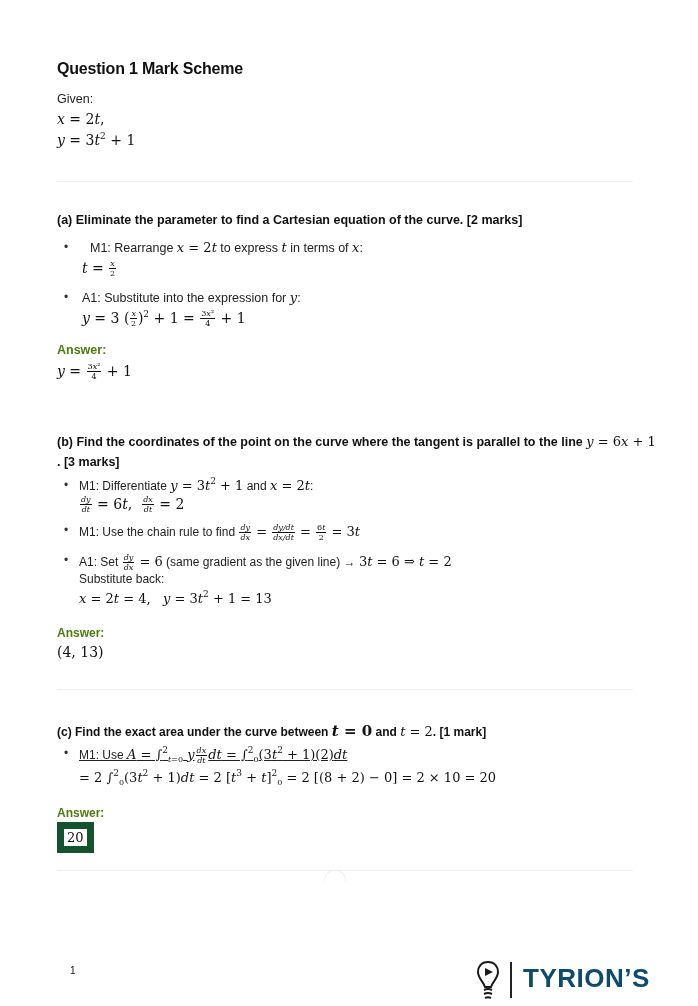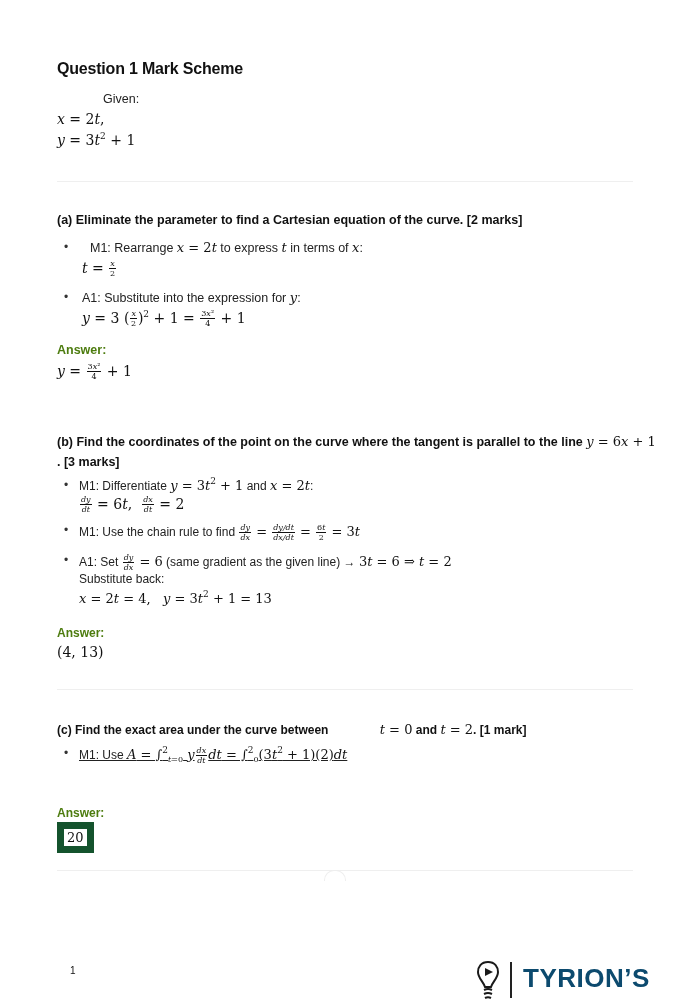--- a/index.html
+++ b/index.html
@@ -27,21 +27,21 @@
   .logo-text { font-weight: bold; font-size: 26px; letter-spacing: 0.5px; color: #0c4a6e; }
   .logo-bar { position: absolute; width: 2px; height: 36px; background: #222; }
 </style>
 </head>
 <body>
 
 <div class="page">
 
   <div class="abs title" style="left:57px; top:60px;">Question 1 Mark Scheme</div>
 
-  <div class="abs label" style="left:57px; top:92px;margin-left:46px;">Given:</div>
+  <div class="abs label" style="left:57px; top:92px;">Given:</div>
   <div class="abs m" style="left:57px; top:111px;"><span class="mi">x</span> = 2<span class="mi">t</span>,</div>
   <div class="abs m" style="left:57px; top:132px;"><span class="mi">y</span> = 3<span class="mi">t</span><sup>2</sup> + 1</div>
 
   <div class="divider" style="top:181px;"></div>
 
   <div class="abs qhead" style="left:57px; top:213px;">(a) Eliminate the parameter to find a Cartesian equation of the curve. [2 marks]</div>
 
   <div class="abs bullet" style="left:64px; top:240px;">•</div>
   <div class="abs txt" style="left:82px; top:240px;margin-left:8px;">
     <span>M1: Rearrange </span><span class="m" style="font-size:13px;"><span class="mi">x</span> = 2<span class="mi">t</span></span><span> to express </span><span class="m mi" style="font-size:13px;">t</span><span> in terms of </span><span class="m mi" style="font-size:13px;">x</span>:
@@ -109,30 +109,31 @@
   </div>
   <div class="abs txt" style="left:79px; top:572px; font-size:12px;">Substitute back:</div>
   <div class="abs m" style="left:79px; top:591px; font-size:13px;"><span class="mi">x</span> = 2<span class="mi">t</span> = 4,&nbsp;&nbsp;&nbsp;<span class="mi">y</span> = 3<span class="mi">t</span><sup>2</sup> + 1 = 13</div>
 
   <div class="abs label-b" style="left:57px; top:626px; font-size:12px;">Answer:</div>
   <div class="abs m" style="left:57px; top:644px;">(4, 13)</div>
 
   <div class="divider" style="top:689px;"></div>
 
   <div class="abs qhead" style="left:57px; top:722px; font-size:12px;">
-    <span>(c) Find the exact area under the curve between </span><span class="m" style="font-weight:normal; font-size:13px;margin-left:48px;"><span class="mi">t</span> = 0</span><span> and </span><span class="m" style="font-weight:normal; font-size:13px;"><span class="mi">t</span> = 2</span><span>. [1 mark]</span>
+    <span>(c) Find the exact area under the curve between </span><span class="m" style="font-weight:bold; font-size:15px;"><span class="mi">t</span> = 0</span><span> and </span><span class="m" style="font-weight:normal; font-size:13px;"><span class="mi">t</span> = 2</span><span>. [1 mark]</span>
   </div>
 
   <div class="abs bullet" style="left:64px; top:746px;">•</div>
   <div class="abs txt" style="left:79px; top:746px; font-size:12px;text-decoration:underline;">
     <span>M1: Use </span><span class="m" style="font-size:13px;"><span class="mi">A</span> = ∫<sup>2</sup><sub><i>t</i>=0</sub> <span class="mi">y</span><span class="frac">
           <span class="num mi">dx</span>
           <span class="mi">dt</span>
         </span><span class="mi">dt</span> = ∫<sup>2</sup><sub>0</sub>(3<span class="mi">t</span><sup>2</sup> + 1)(2)<span class="mi">dt</span></span>
   </div>
+  <div class="abs m" style="left:79px; top:770px; font-size:13px;">= 2 ∫<sup>2</sup><sub>0</sub>(3<span class="mi">t</span><sup>2</sup> + 1)<span class="mi">dt</span> = 2 [<span class="mi">t</span><sup>3</sup> + <span class="mi">t</span>]<sup>2</sup><sub>0</sub> = 2 [(8 + 2) − 0] = 2 × 10 = 20</div>
 
   <div class="abs label-b" style="left:57px; top:806px; font-size:12px;">Answer:</div>
   <div class="abs m" style="left:57px; top:822px; font-size:13px;"><span class="boxed">20</span></div>
 
   <div class="divider" style="top:870px;"></div>
   <div class="abs" style="left:324px; top:870px; width:20px; height:10px; border:1px solid #eee; border-bottom:none; border-radius:10px 10px 0 0;"></div>
 
   <div class="abs pageno" style="left:70px; top:965px;">1</div>
 
   <div class="abs" style="left:475px; top:960px; width:26px; height:42px;">

